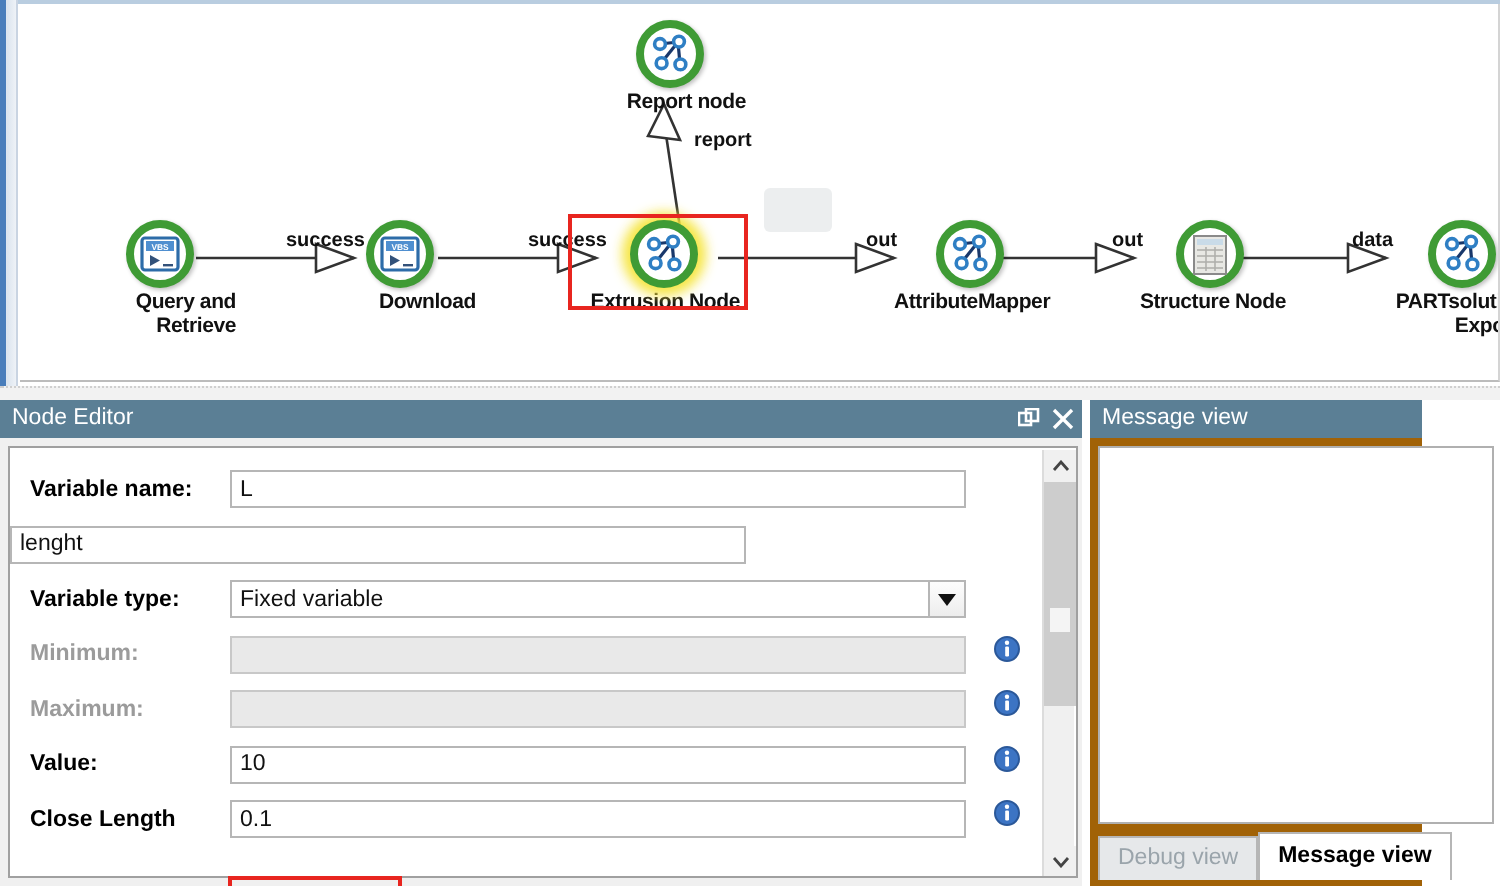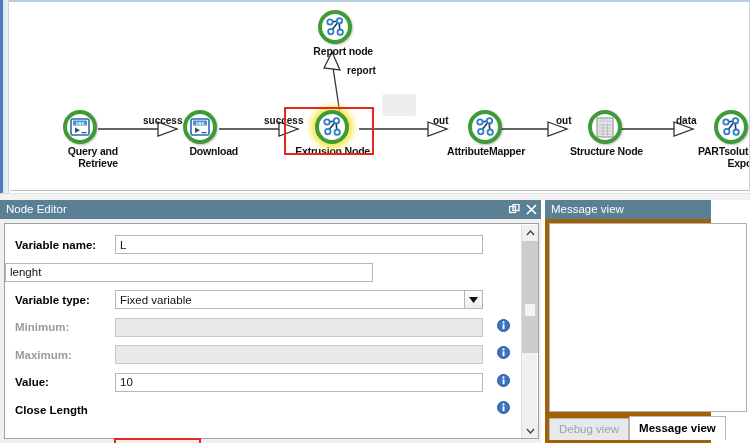--- a/index.html
+++ b/index.html
@@ -463,20 +463,21 @@
           <svg width="13" height="13" viewBox="0 0 13 13">
             <circle cx="6.5" cy="6.5" r="6" fill="#3c74c4" stroke="#2b5899"></circle>
             <circle cx="6.5" cy="3.4" r="1.1" fill="#ffffff"></circle>
             <rect x="5.6" y="5.2" width="1.9" height="5" rx=".6" fill="#ffffff"></rect>
           </svg>
         </span>
       </div>
 
       <div class="form-row">
         <div class="lab">Close Length</div>
+        <input class="field" value="0.1" style="">
         <span class="info-ico">
           <svg width="13" height="13" viewBox="0 0 13 13">
             <circle cx="6.5" cy="6.5" r="6" fill="#3c74c4" stroke="#2b5899"></circle>
             <circle cx="6.5" cy="3.4" r="1.1" fill="#ffffff"></circle>
             <rect x="5.6" y="5.2" width="1.9" height="5" rx=".6" fill="#ffffff"></rect>
           </svg>
         </span>
       </div>
 
       <div id="ne-scroll">

